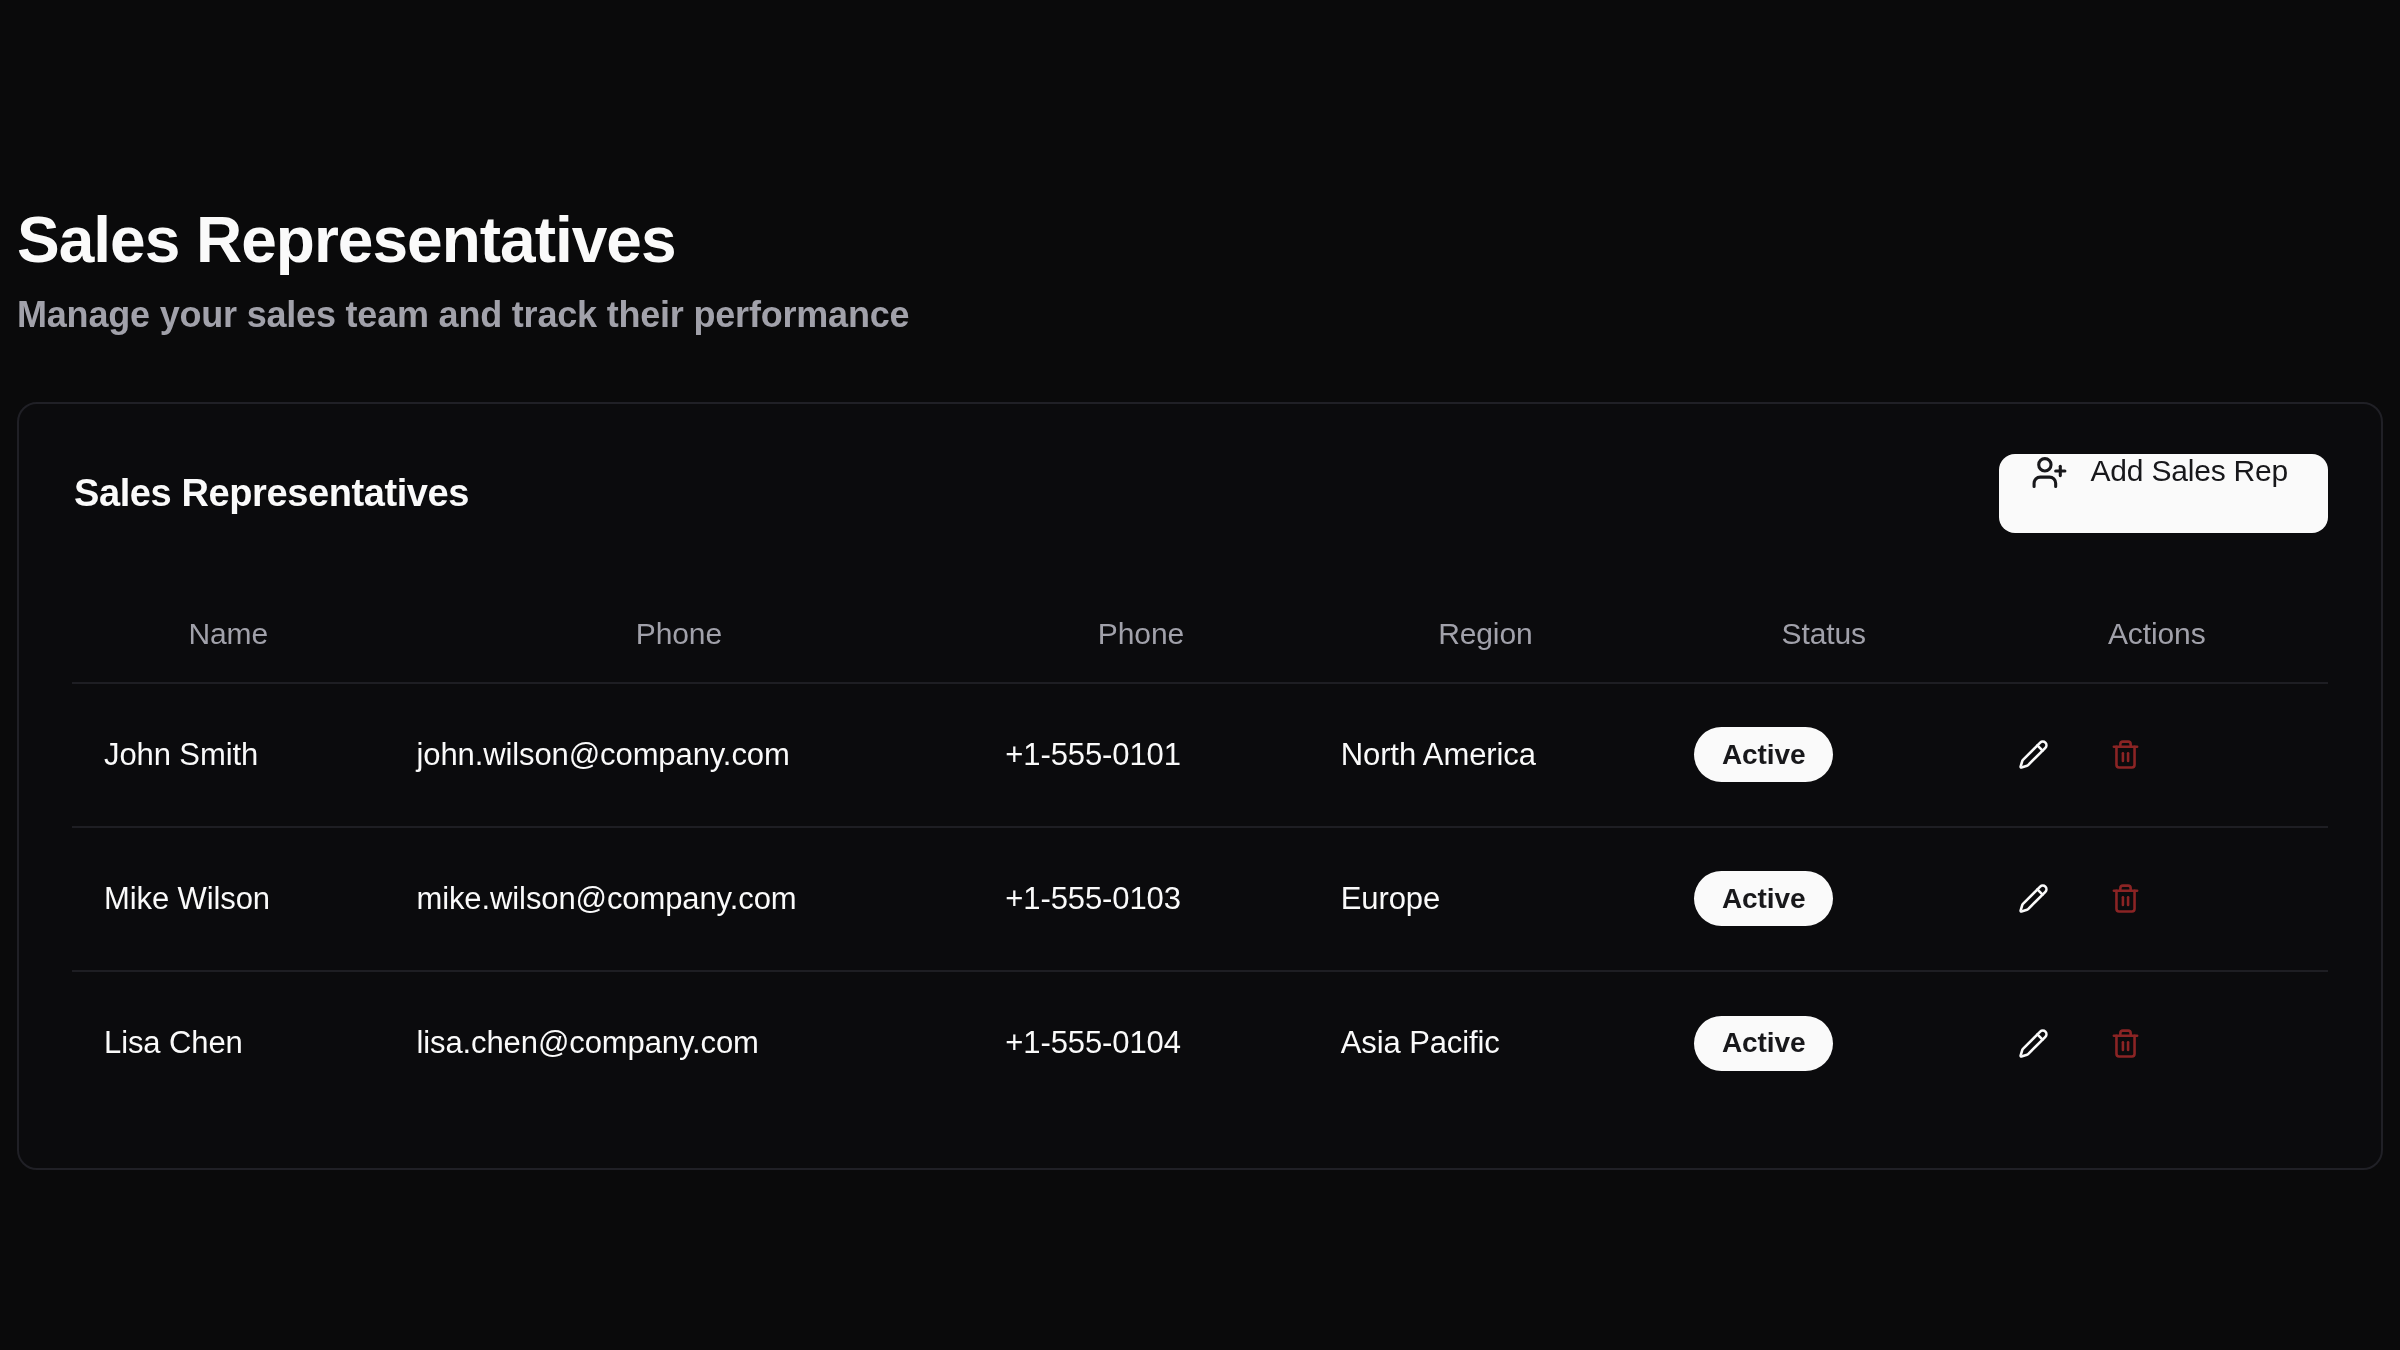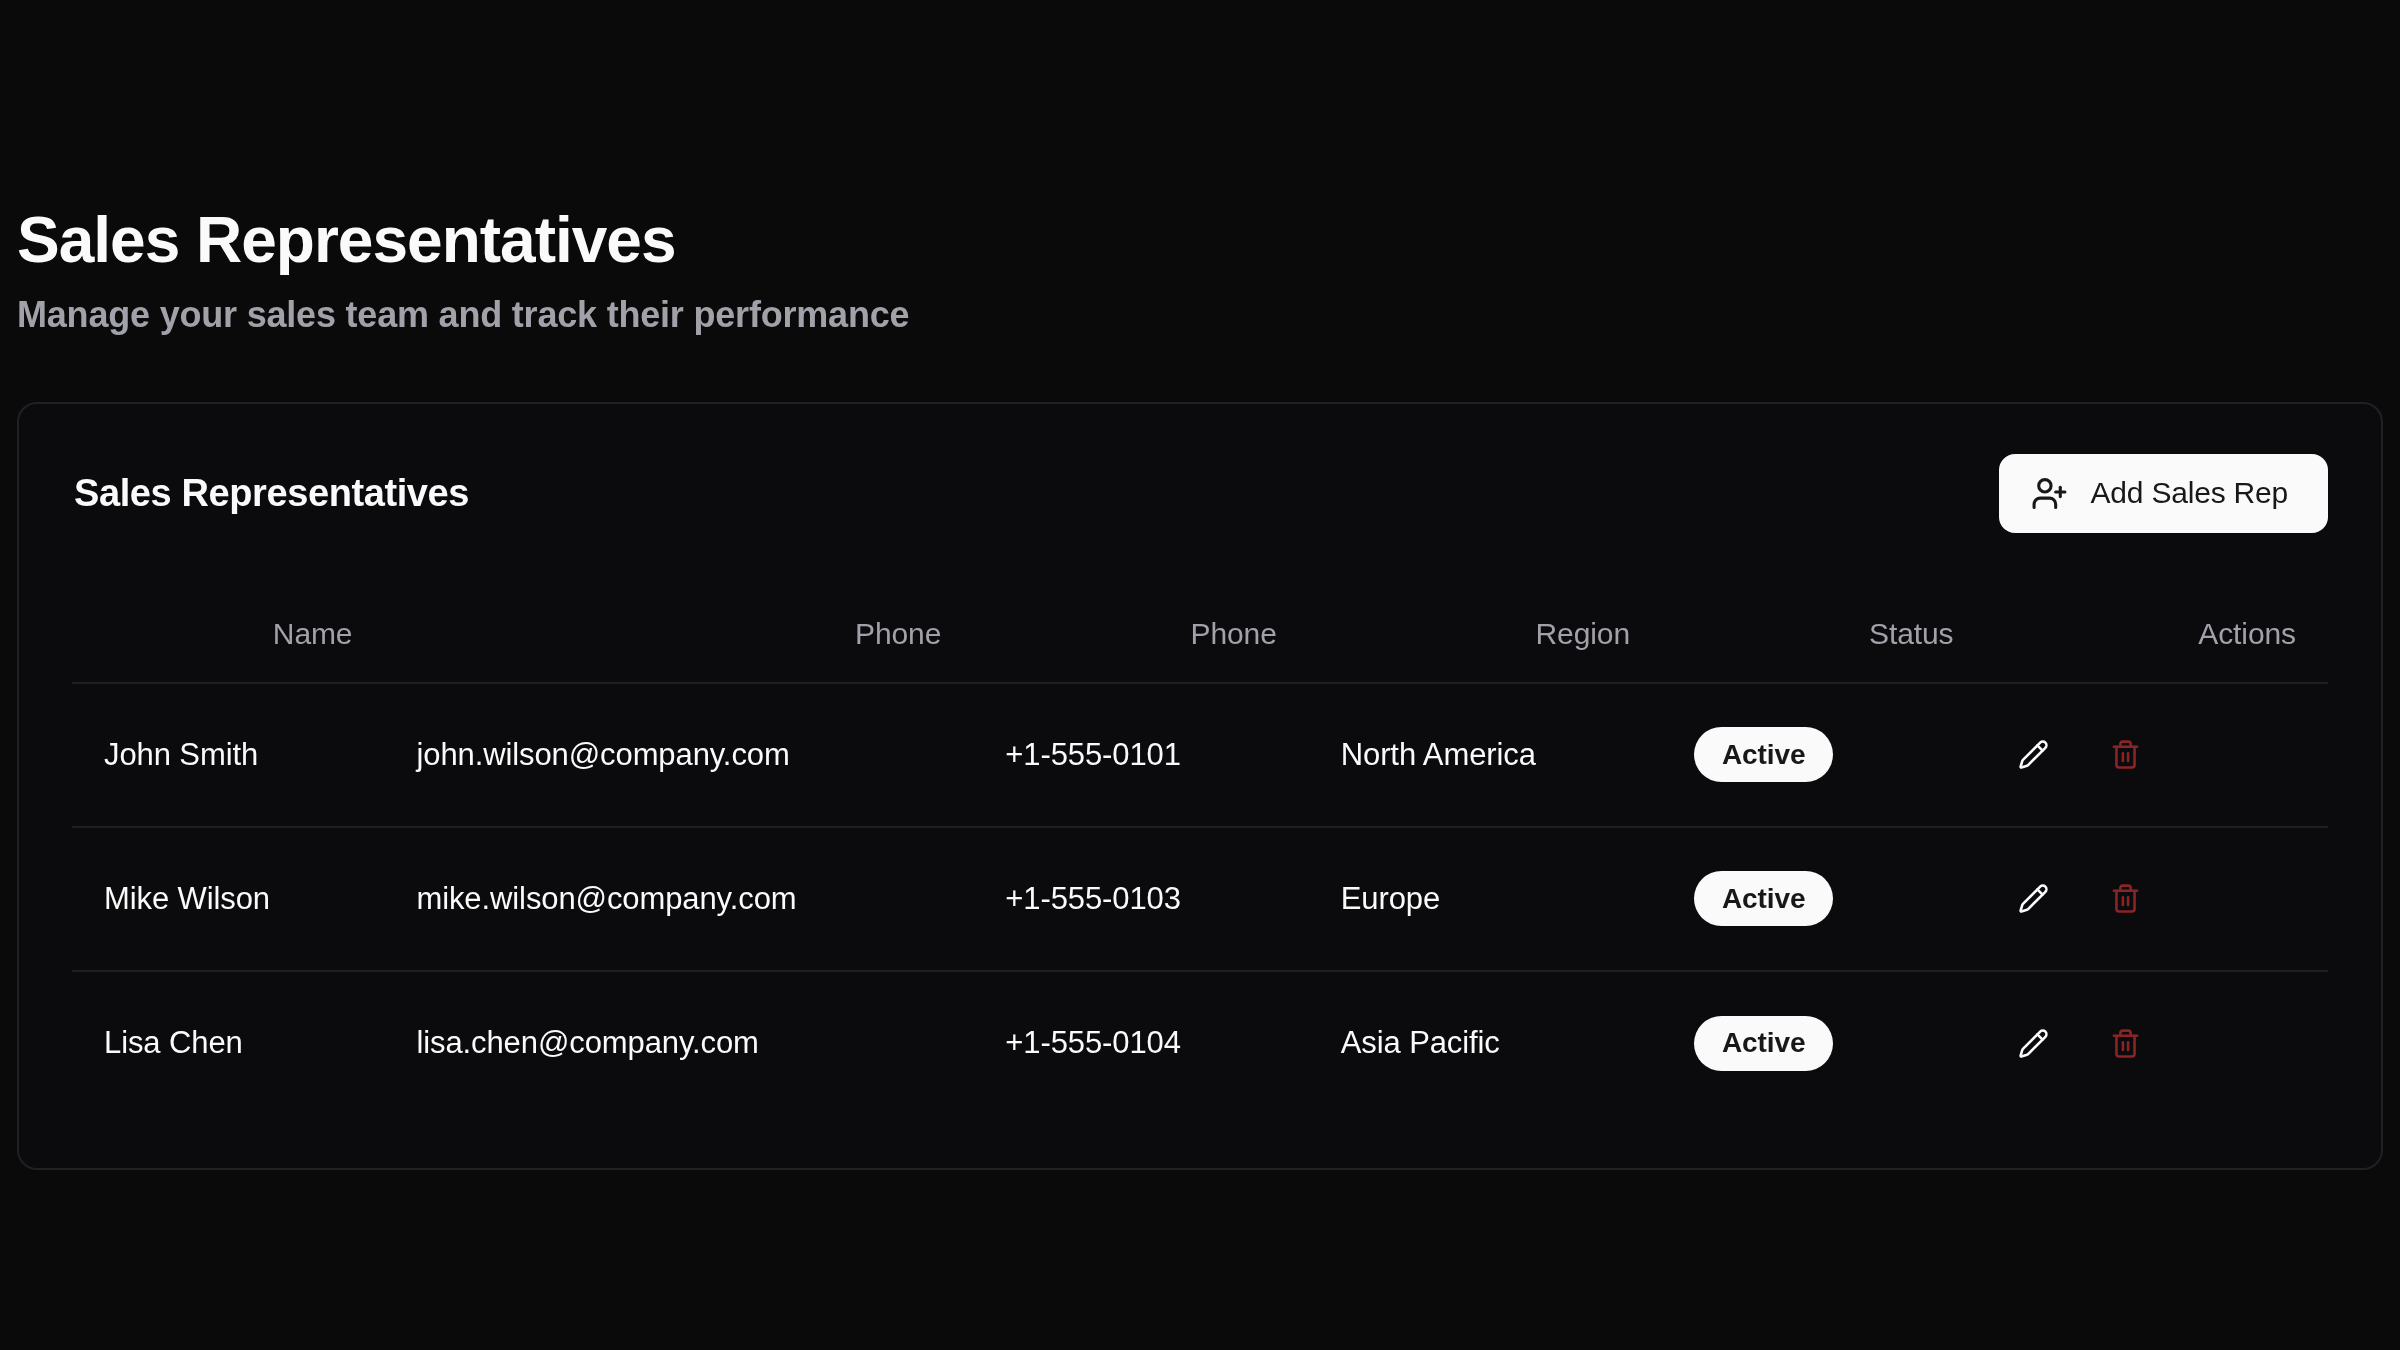--- a/index.html
+++ b/index.html
@@ -53,41 +53,40 @@
     padding:50px 53px 0 55px;
   }
   .card-title{
     font-size:38px;
     font-weight:700;
     letter-spacing:-0.4px;
     color:var(--text-primary);
   }
   .add-btn{
     display:inline-flex;
-    align-items:center;
     gap:22px;
     height:79px;
     padding:0 40px 0 32px;
     background:var(--button-bg);
     color:var(--button-text);
     border:none;
     border-radius:16px;
     font-family:inherit;
     font-size:30px;
     font-weight:500;
     letter-spacing:-0.2px;
     cursor:pointer;
   }
   .add-btn svg{width:37px;height:37px;}
   .table-wrap{margin:54px 53px 0;}
   table{width:100%;border-collapse:collapse;table-layout:fixed;}
   th{
     height:96px;
     padding:0 32px;
-    text-align:right;
+    text-align:center;
     vertical-align:middle;
     font-size:30px;
     font-weight:500;
     color:var(--text-muted);
     border-bottom:2px solid var(--divider);
     letter-spacing:-0.1px;
   }
   td{
     height:144px;
     padding:0 32px;

